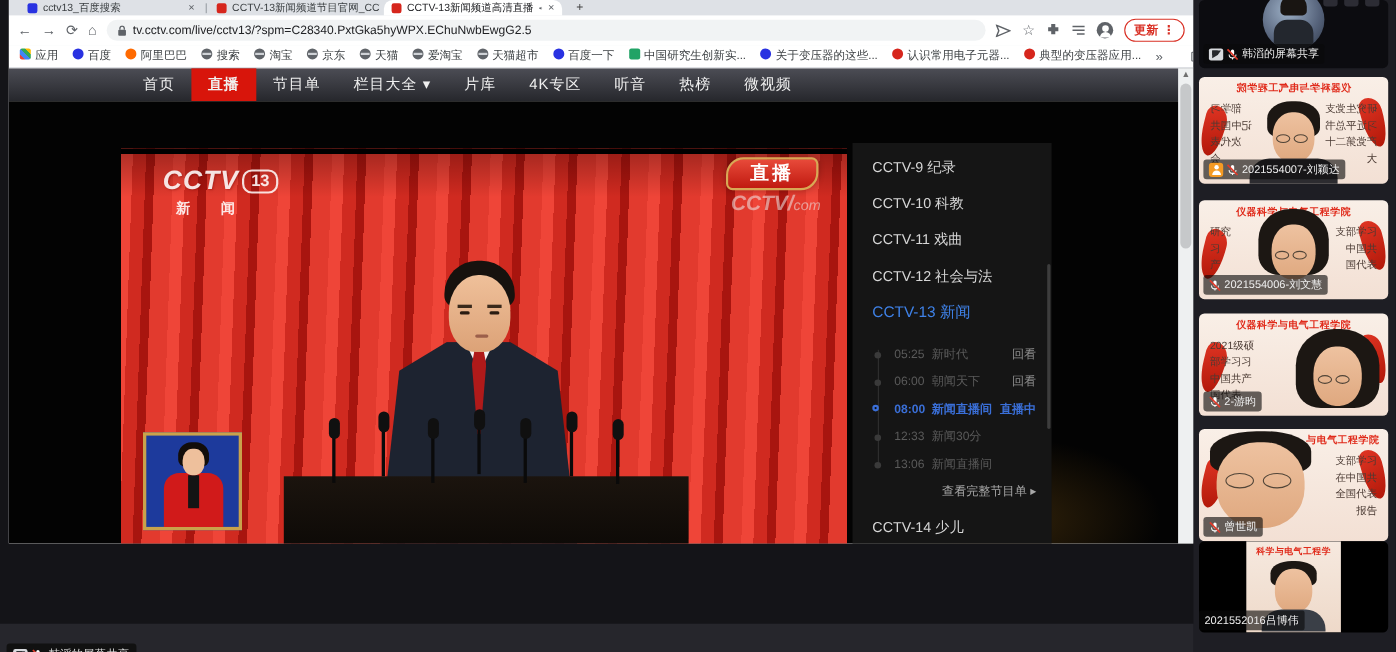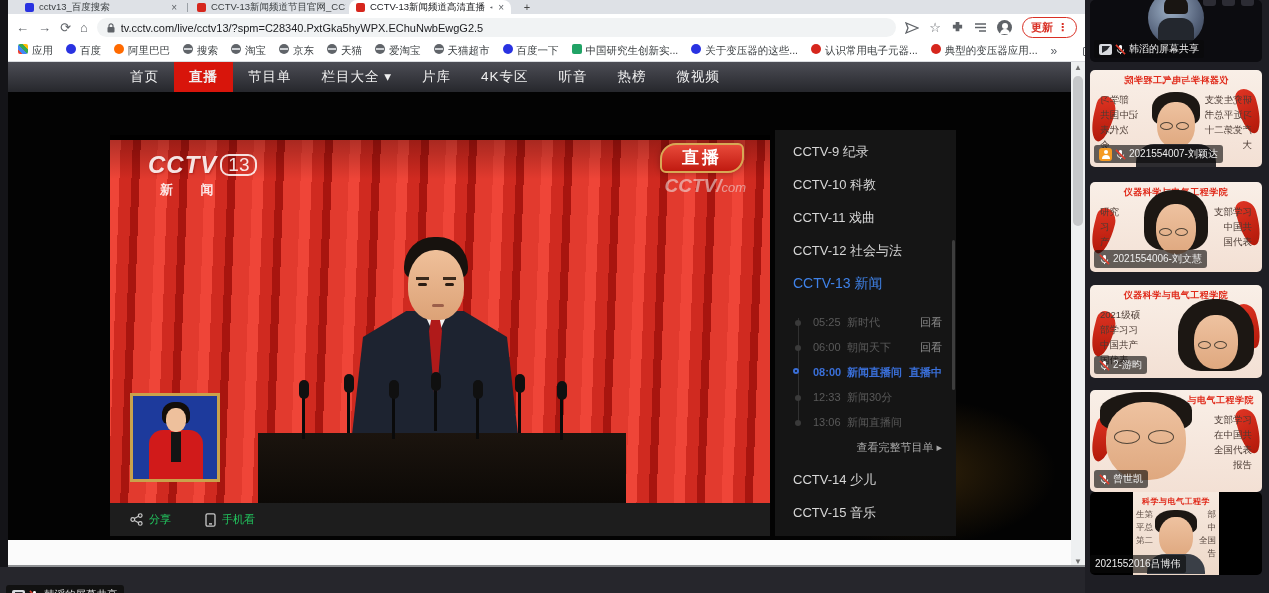--- a/index.html
+++ b/index.html
@@ -1,20 +1,20 @@
 <!DOCTYPE html>
 <html><head>
 <meta charset="utf-8">
 <style>
   *{margin:0;padding:0;box-sizing:border-box}
   html,body{width:1269px;height:593px;overflow:hidden;background:#17171c;font-family:"Liberation Sans","DejaVu Sans",sans-serif}
   .screen{position:relative;width:1269px;height:593px;background:#141418;overflow:hidden}
 
   
-  .browser{position:absolute;left:8px;top:0;width:1077px;height:567px;background:#dee1e6;overflow:hidden}
+  .browser{position:absolute;left:8px;top:0;width:1077px;height:494px;background:#dee1e6;overflow:hidden}
   .tabstrip{position:absolute;left:0;top:0;width:100%;height:14px;background:#dee1e6}
   .tab{position:absolute;top:0;height:14px;display:flex;align-items:center;gap:5px;padding:0 7px;font-size:9.5px;color:#3c4043;overflow:hidden;white-space:nowrap;border-radius:8px 8px 0 0}
   .tab.active{background:#fff;color:#202124}
   .tab .fav{width:9px;height:9px;border-radius:2px;flex:0 0 auto}
   .fav-baidu{background:#2932e1;border-radius:50%}
   .fav-cctv{background:#d6261d;border-radius:50%}
   .tab .close{color:#5f6368;font-size:10px;margin-left:auto}
   .tab-sep{position:absolute;top:3px;width:1px;height:9px;background:#9aa0a6}
   .newtab{position:absolute;top:2px;left:512px;width:14px;height:12px;color:#444;font-size:11px;line-height:11px;text-align:center}
 
@@ -53,21 +53,21 @@
   .glow{position:absolute;left:760px;top:300px;width:300px;height:160px;background:radial-gradient(ellipse at center,rgba(125,85,20,.38),transparent 65%)}
 
   
   .player{position:absolute;left:102px;top:43px;width:660px;height:368px;background:
      linear-gradient(rgba(40,0,0,.35),rgba(0,0,0,0) 12%),
      repeating-linear-gradient(92deg,#ef4538 0 11px,#d02a20 11px 23px,#a8150f 23px 31px,#e23a2e 31px 48px);overflow:hidden}
   .player-topedge{position:absolute;left:0;top:0;width:100%;height:5px;background:#000}
   .cctv-logo{position:absolute;left:38px;top:16px;color:rgba(255,255,255,.88)}
   .cctv-logo .row{display:flex;align-items:center;gap:3px}
   .cctv-word{font-size:24px;font-weight:bold;font-style:italic;letter-spacing:1px;text-shadow:1px 1px 2px rgba(120,0,0,.4)}
-  .cctv-num{font-size:19px;font-weight:normal;border:2px solid rgba(255,255,255,.85);border-radius:9px;padding:0 6px;line-height:18px}
+  .cctv-num{font-size:15px;font-weight:bold;border:2px solid rgba(255,255,255,.85);border-radius:9px;padding:0 6px;line-height:18px}
   .cctv-sub{font-size:13px;letter-spacing:12px;margin:2px 0 0 12px;font-weight:bold}
   .live-badge{position:absolute;right:26px;top:8px;width:84px;height:30px;background:linear-gradient(#e84a3a,#c01a10);border:2px solid #d8a855;border-radius:16px 6px 16px 6px;color:#fff;font-size:17px;font-weight:bold;text-align:center;line-height:26px;letter-spacing:3px;box-shadow:0 0 6px rgba(0,0,0,.25)}
   .wm{position:absolute;right:24px;top:40px;color:rgba(235,235,235,.55);font-style:italic}
   .wm .big{font-size:19px;font-weight:bold;letter-spacing:0}
   .wm .sm{font-size:13px}
 
   .speaker{position:absolute;left:235px;top:102px;width:180px;height:260px}
   .sp-hair{position:absolute;left:59px;top:0;width:64px;height:42px;background:#17120e;border-radius:30px 30px 10px 10px}
   .sp-face{position:absolute;left:63px;top:13px;width:56px;height:70px;background:linear-gradient(#efc09a,#dca277);border-radius:48% 48% 44% 44%}
   .sp-brow{position:absolute;width:13px;height:2.5px;background:#3a2a1c;top:27px}
@@ -568,38 +568,20 @@
             <line x1="6" y1="9.4" x2="6" y2="11" stroke="#fff"></line>
             <line x1="1" y1="1" x2="11" y2="11" stroke="#e03a2a" stroke-width="1.7"></line>
           </svg>
         <span>曾世凯</span>
       </div>
     </div>
 
     <div class="tile t6">
       <div class="vvid">
         <div class="banner" style="font-size:8px">科学与电气工程学</div>
-        <div class="btxt" style="left:3px;right:3px;top:16px;font-size:8.5px;line-height:13px;color:#5a4a42">
-          <div class="ln">
-              <span>生第</span>
-              <span>部</span>
-            </div>
-          <div class="ln">
-              <span>平总</span>
-              <span>中</span>
-            </div>
-          <div class="ln">
-              <span>第二</span>
-              <span>全国</span>
-            </div>
-          <div class="ln">
-              <span></span>
-              <span>告</span>
-            </div>
-        </div>
         <div class="phead" style="left:18px;top:18px;width:50px;height:64px">
           <div class="phair" style="left:4px;top:0;width:42px;height:24px"></div>
           <div class="pface" style="left:8px;top:7px;width:34px;height:40px"></div>
           <div class="pbody" style="left:-4px;top:44px;width:58px;height:20px;background:#3a3f47"></div>
         </div>
       </div>
       <div class="tlabel" style="left:0;bottom:2px;border-radius:2px">
         <span>2021552016吕博伟</span>
       </div>
     </div>

